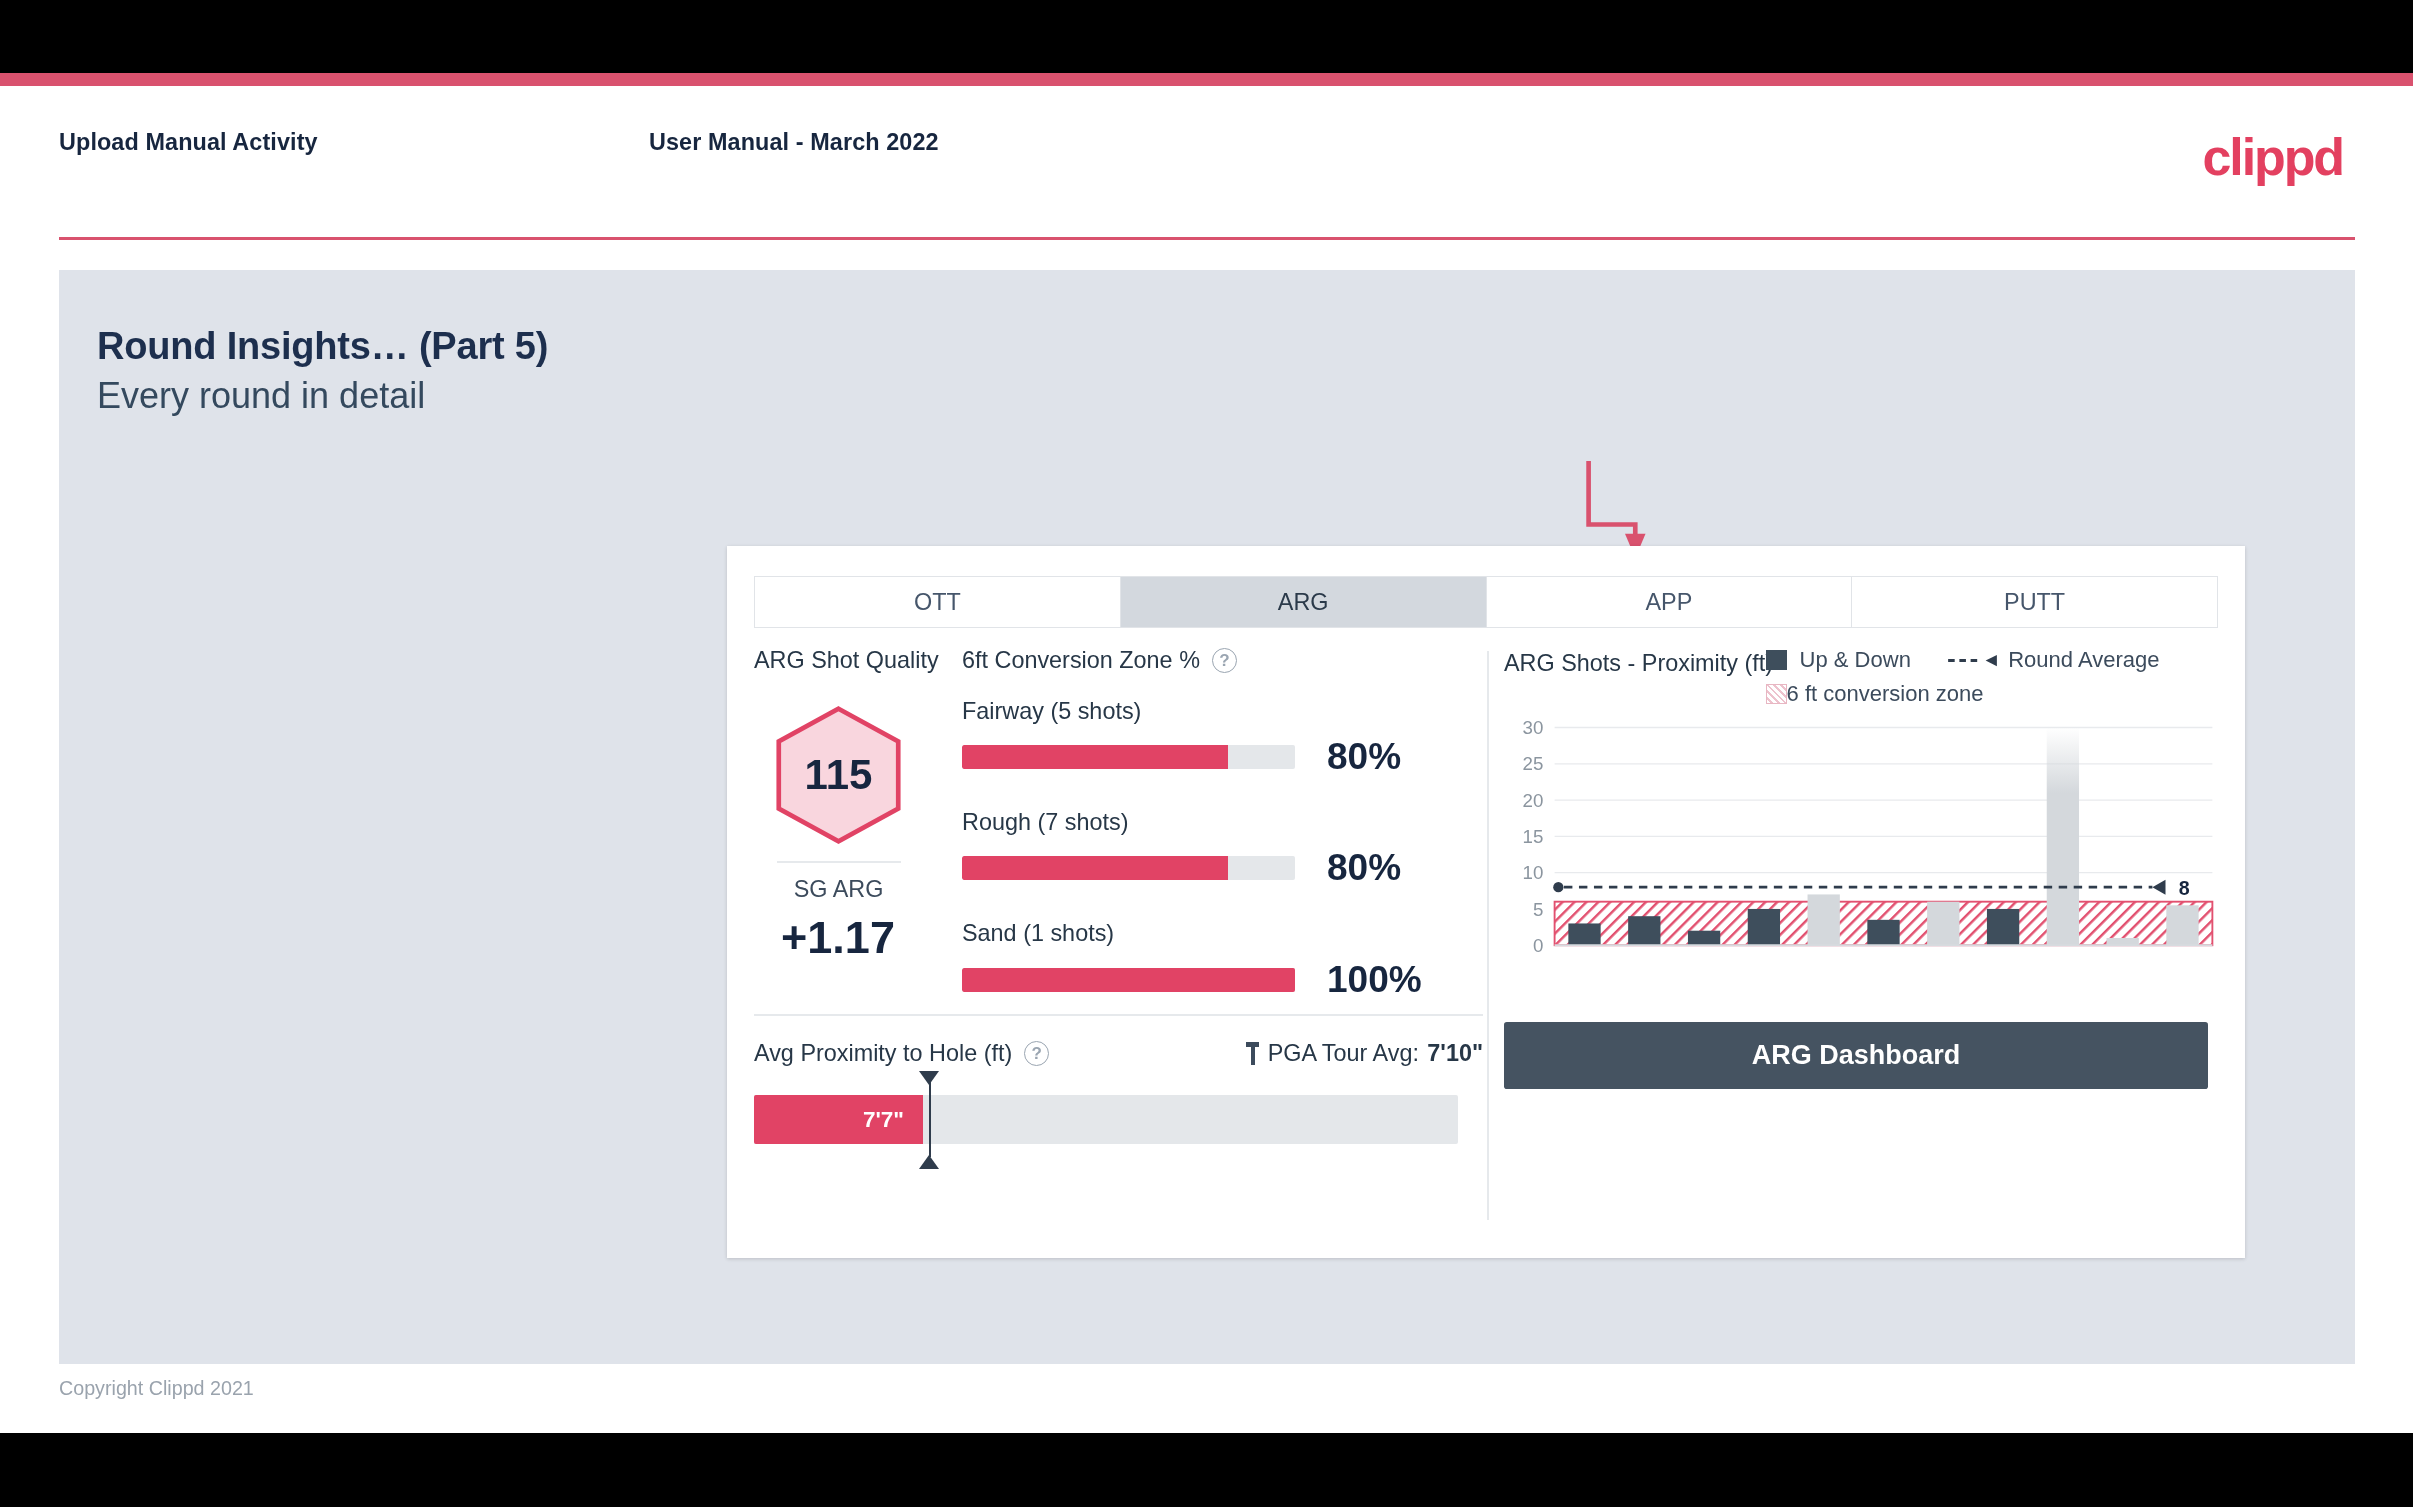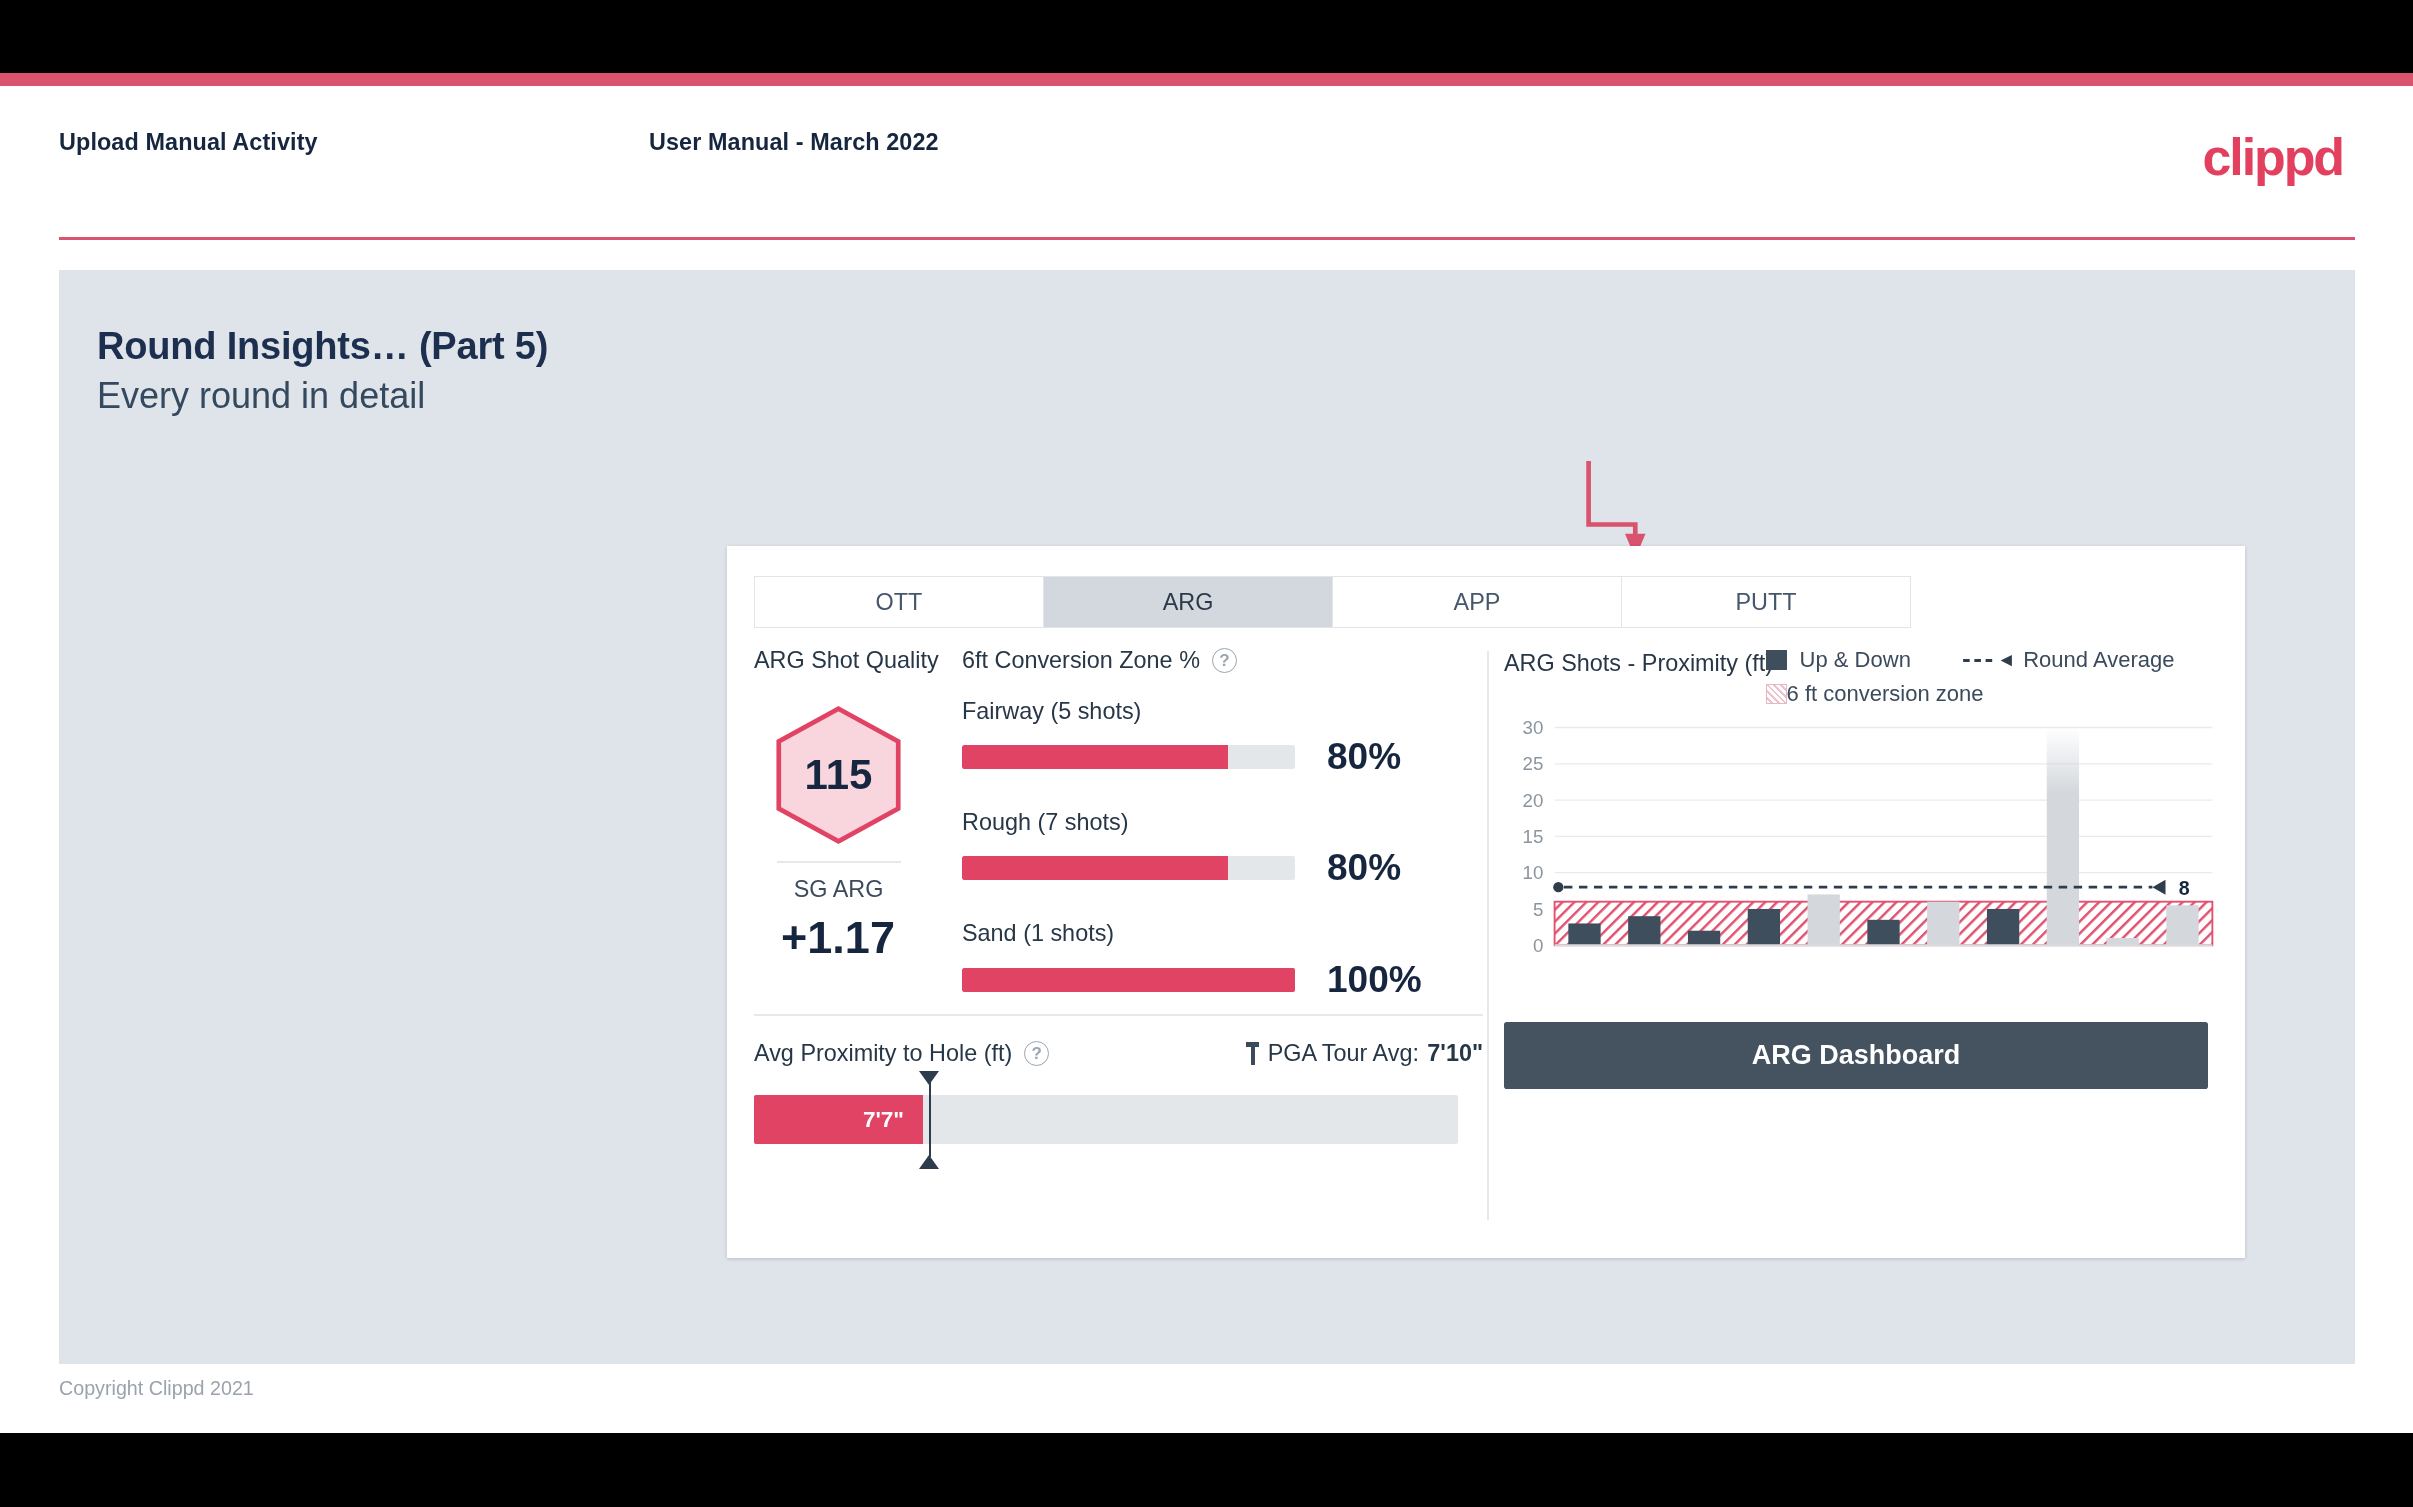--- a/index.html
+++ b/index.html
@@ -68,21 +68,21 @@
 
   
   .card {
     position: absolute; left: 727px; top: 546px;
     width: 1518px; height: 712px;
     background: #fff;
     box-shadow: 0 0.9px 3.7px rgba(0,0,0,.16);
   }
 
   
-  .tabs { position: absolute; left: 27px; top: 30px; width: 1157px; height: 52px; display: flex; }
+  .tabs { position: absolute; left: 27px; top: 30px; width: 1464px; height: 52px; display: flex; }
   .tab {
     flex: 1 1 0; height: 52px;
     display: flex; align-items: center; justify-content: center;
     font-size: 23.4px; color: #46566b;
     background: #fff;
     border: 0.9px solid #e1e4e8; border-left: none;
   }
   .tab:first-child { border-left: 0.9px solid #e1e4e8; }
   .tab.active { background: #d3d8de; color: #2b3a4a; }
 
@@ -156,21 +156,21 @@
     position: absolute; top: 60px; width: 0; height: 0;
     border-left: 10.3px solid transparent; border-right: 10.3px solid transparent;
     border-bottom: 14px solid #2f3c4c;
   }
 
   
   .chart-head { position: absolute; left: 0; top: 0; width: 714px; }
   .chart-title { position: absolute; left: 0; top: 2.8px; font-size: 23.4px; color: #273747; }
   .legend-a { position: absolute; left: 262px; top: 0; display: flex; align-items: center; gap: 13px; }
   .legend-b { position: absolute; left: 262px; top: 34px; display: flex; align-items: center; gap: 0; }
-  .legend-c { position: absolute; left: 459px; top: 0; display: flex; align-items: center; gap: 11.2px; }
+  .legend-c { position: absolute; left: 444px; top: 0; display: flex; align-items: center; gap: 11.2px; }
   .lg-txt { font-size: 22px; color: #3c4b5c; }
   .sw-dark { width: 20.6px; height: 20.6px; background: #3e4e5c; }
   .sw-hatch {
     width: 20.6px; height: 20.6px; border: 0.9px solid #e8b6c2;
     background: repeating-linear-gradient(45deg,#fff 0 2.8px,#edc2cd 2.8px 4.7px);
   }
 
   .plot { position: absolute; left: 0px; top: 73px; width: 714px; height: 244px; }
   .btn-dash {
     position: absolute; left: 0; top: 375px; width: 704px; height: 67px;

